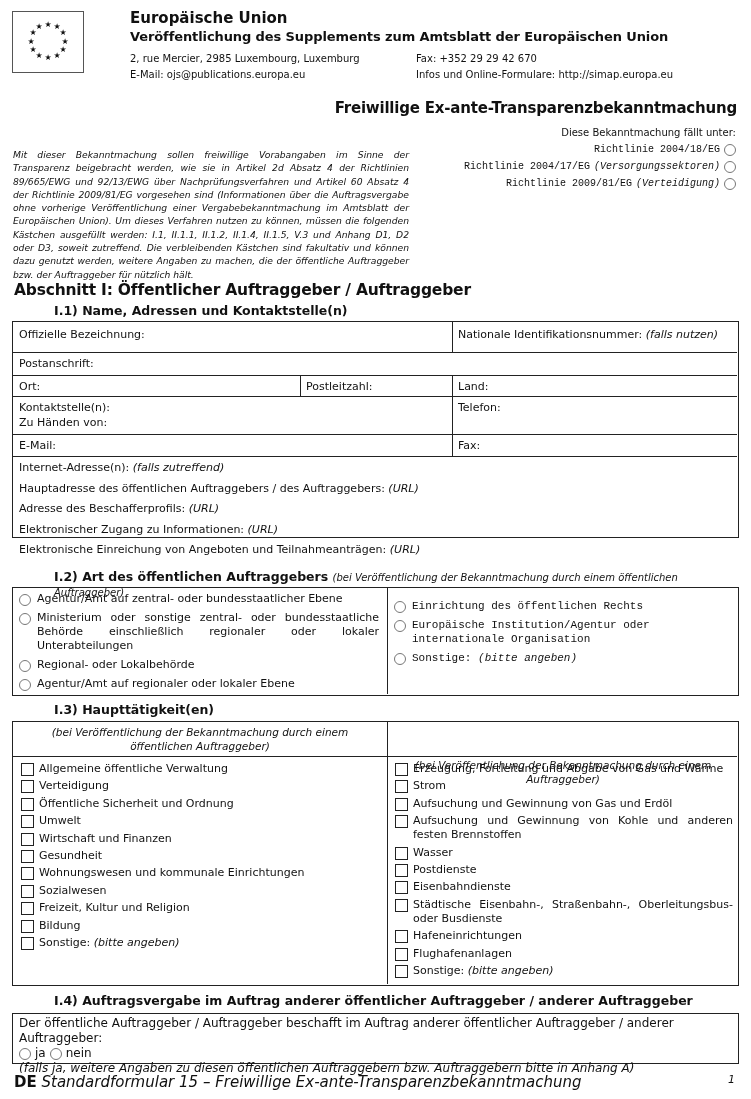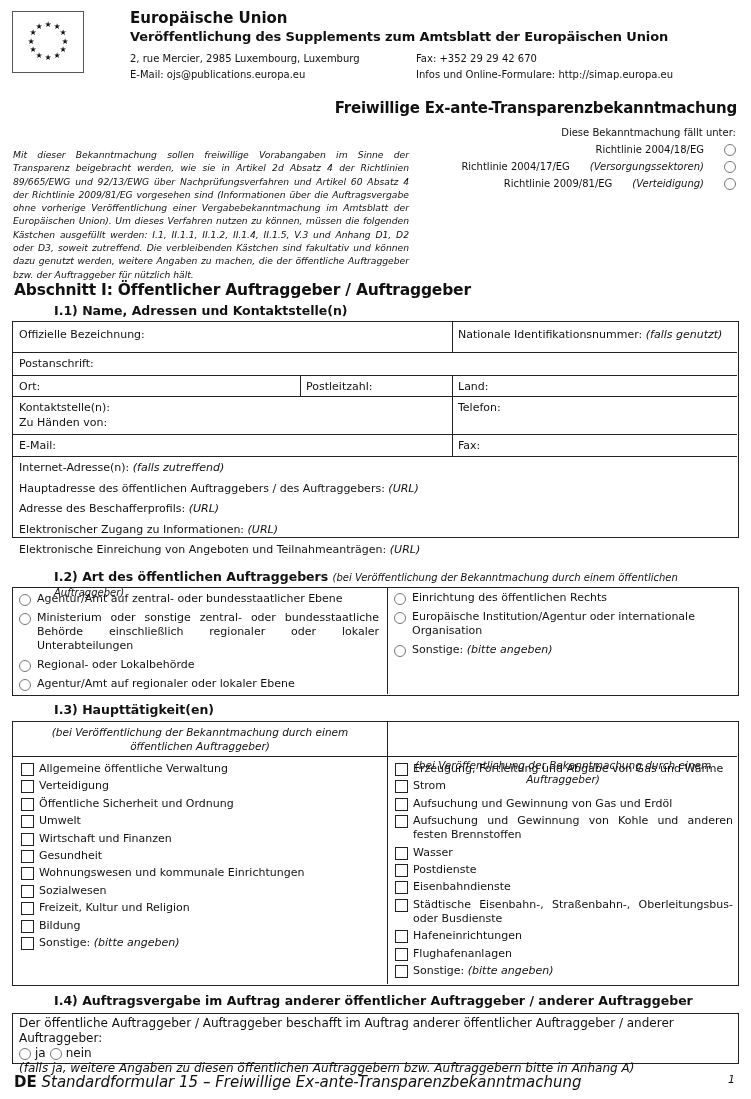--- a/index.html
+++ b/index.html
@@ -18,21 +18,21 @@
   .eu-sub { left: 130px; top: 29px; font-size: 13px; font-weight: bold; letter-spacing: -0.1px; }
   .addr { font-size: 10px; line-height: 16px; }
 
   .main-title { right: 14px; top: 99px; font-size: 15px; font-weight: bold; letter-spacing: -0.2px; }
 
   .intro {
     left: 13px; top: 124px; width: 396px; font-size: 9.2px; line-height: 13.3px;
     font-style: italic; text-align: justify; margin-top: 24px;
   }
   .fall-unter { right: 15px; top: 124px; text-align: right; font-size: 10px; line-height: 17px; }
-  .fall-unter .row { display: flex; justify-content: flex-end; align-items: center; gap: 20px; }
+  .fall-unter .row { display: flex; justify-content: flex-end; align-items: center; gap: 4px; font-family: Liberation Mono, monospace; }
 
   .radio {
     display: inline-block; width: 10px; height: 10px; border: 1px solid #777;
     border-radius: 50%; background: #fff; flex: none; vertical-align: middle;
   }
   .check {
     display: inline-block; width: 11px; height: 11px; border: 1px solid #222;
     background: #fff; flex: none;
   }
 
@@ -120,21 +120,21 @@
   <div class="hline" style="left:0; top:112px; width:724px;"></div>
   <div class="hline" style="left:0; top:134px; width:724px; border-top-width:1.5px;"></div>
 
   <div class="vline" style="left:439px; top:0; height:30px;"></div>
   <div class="vline" style="left:287px; top:53px; height:21px;"></div>
   <div class="vline" style="left:439px; top:53px; height:81px;"></div>
 
   <div class="cell" style="left:0; top:2px;">Offizielle Bezeichnung:</div>
   <div class="cell" style="left:439px; top:2px;">
     <span>Nationale Identifikationsnummer:</span>
-    <span class="it">(falls genutzt)</span>
+    <span class="it">(falls nutzen)</span>
   </div>
   <div class="cell" style="left:0; top:31px;">Postanschrift:</div>
   <div class="cell" style="left:0; top:54px;">Ort:</div>
   <div class="cell" style="left:287px; top:54px;">Postleitzahl:</div>
   <div class="cell" style="left:439px; top:54px;">Land:</div>
   <div class="cell" style="left:0; top:75px;">
     <div>Kontaktstelle(n):</div>
     <div>Zu Händen von:</div>
   </div>
   <div class="cell" style="left:439px; top:75px;">Telefon:</div>
@@ -182,21 +182,21 @@
       </div>
     <div class="opt">
         <span class="radio"></span>
         <span>Regional- oder Lokalbehörde</span>
       </div>
     <div class="opt">
         <span class="radio"></span>
         <span>Agentur/Amt auf regionaler oder lokaler Ebene</span>
       </div>
   </div>
-  <div class="abs" style="left:381px; top:3px; width:320px;">
+  <div class="abs" style="left:381px; top:11px; width:320px;font-family:Liberation Mono, monospace;">
     <div class="opt">
         <span class="radio"></span>
         <span>Einrichtung des öffentlichen Rechts</span>
       </div>
     <div class="opt">
         <span class="radio"></span>
         <span>Europäische Institution/Agentur oder internationale Organisation</span>
       </div>
     <div class="opt">
         <span class="radio"></span>

